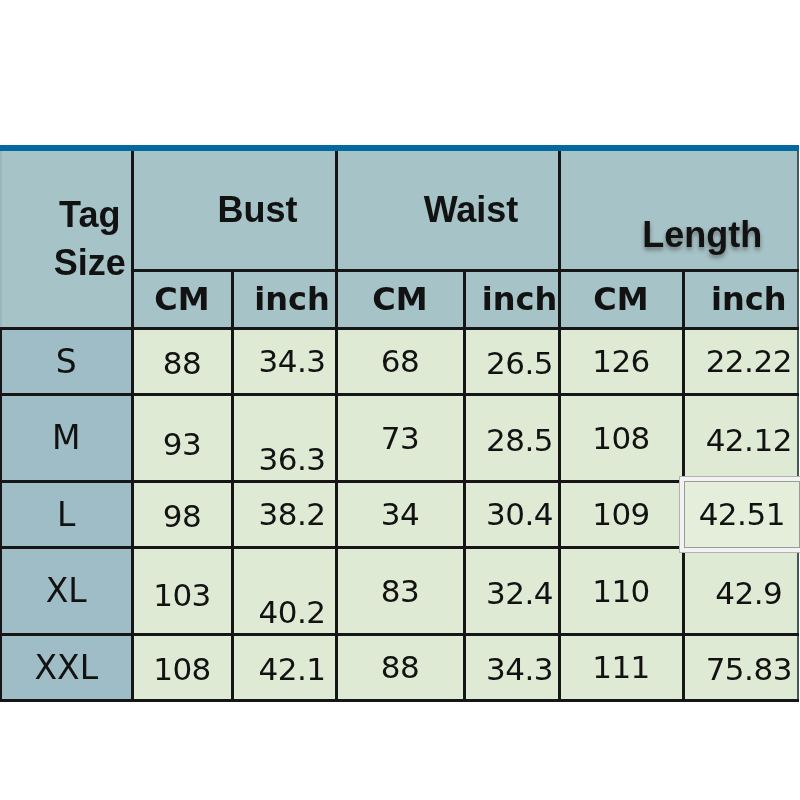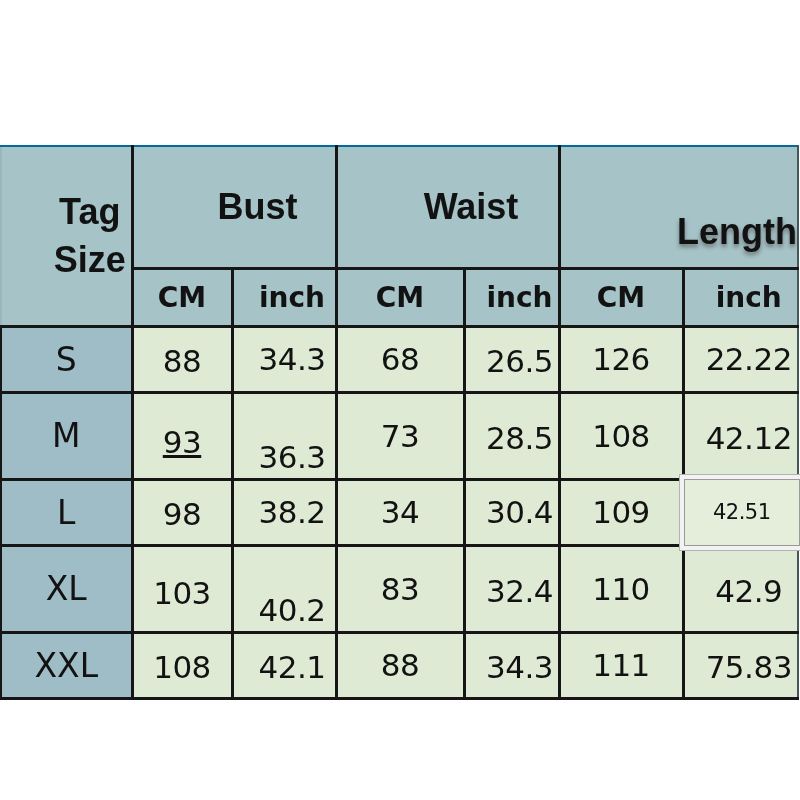--- a/index.html
+++ b/index.html
@@ -41,21 +41,21 @@
 
   th, td {
     border: 3px solid var(--border, #161616);
     text-align: center;
     vertical-align: middle;
     padding: 0;
     color: var(--text, #121212);
     overflow: visible;
   }
   
-  tr.r-group th { border-top: 2px solid #0369a1; padding-left: 47px; }
+  tr.r-group th { border-top: 6px solid #0369a1; padding-left: 47px; }
   th.corner { border-left: 2px solid #9cb6bb; }
   th.grp-last, td.col-last, th.unit-last { border-right: 2px solid #44585a; }
   tr.r-units th { border-top-width: 2px; }
   th.tag { border-left-width: 2px; }
   .minor { border-left-width: 2px; padding-left: 16px; }
 
   th.corner {
     background: var(--header-bg, #a6c3c7);
     font-family: "Liberation Sans", sans-serif;
     font-weight: bold;
@@ -64,56 +64,55 @@
   }
   th.grp {
     background: var(--header-bg, #a6c3c7);
     font-family: "Liberation Sans", sans-serif;
     font-weight: bold;
     font-size: 36px;
   }
   th.grp-length {
     padding-top: 50px;
     text-shadow: 0 3px 4px rgba(60,60,60,0.55);
-    text-align: right;
   }
   th.unit {
     background: var(--header-bg, #a6c3c7);
     font-family: "DejaVu Sans", sans-serif;
     font-weight: bold;
-    font-size: 28px;
+    font-size: 32px;
   }
   th.tag {
     background: var(--tag-col-bg, #9fbdc6);
     font-weight: normal;
     font-size: 33px;
   }
   td.v {
     background: var(--data-bg, #dfead4);
     font-size: 31px;
     letter-spacing: -0.5px;
   }
   td.v span { display: inline-block; }
   .dy2 { transform: translateY(2px); }
   .dy4 { transform: translateY(4px); }
-  .dy6 { transform: translateY(6px); text-decoration: underline; }
+  .dy6 { transform: translateY(6px); }
   .uy3 { transform: translateY(-3px); margin-top: 48px; }
 
   
   td.hl { position: relative; z-index: 5; }
   td.hl .hl-ov {
     position: absolute;
     top: -2px; left: -1px; right: -3px; bottom: -2px;
     background: var(--highlight-bg, #e4eeda);
     border: 1px solid #9a9a9a;
     box-shadow: 0 0 0 4px var(--highlight-halo, #f2f2f2), 0 0 0 5px #b3b3b3;
     display: flex;
     align-items: center;
     justify-content: center;
-    font-size: 21px;
+    font-size: 31px;
     letter-spacing: -0.5px;
   }
 </style>
 </head>
 <body>
 
 <div class="canvas">
   <div class="chart-wrap">
     <table class="size-chart">
       <colgroup>

